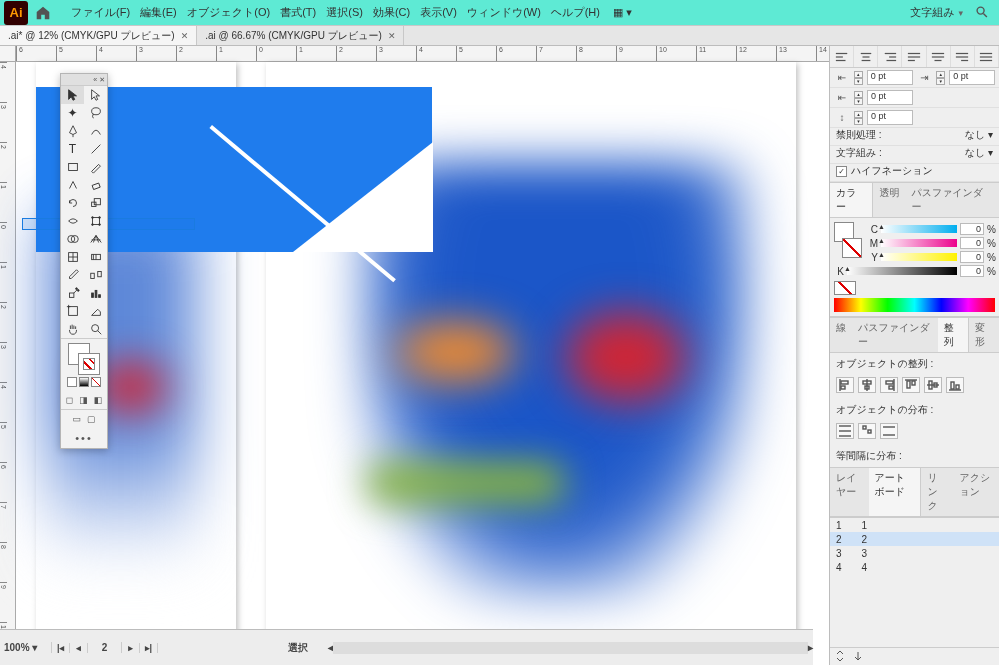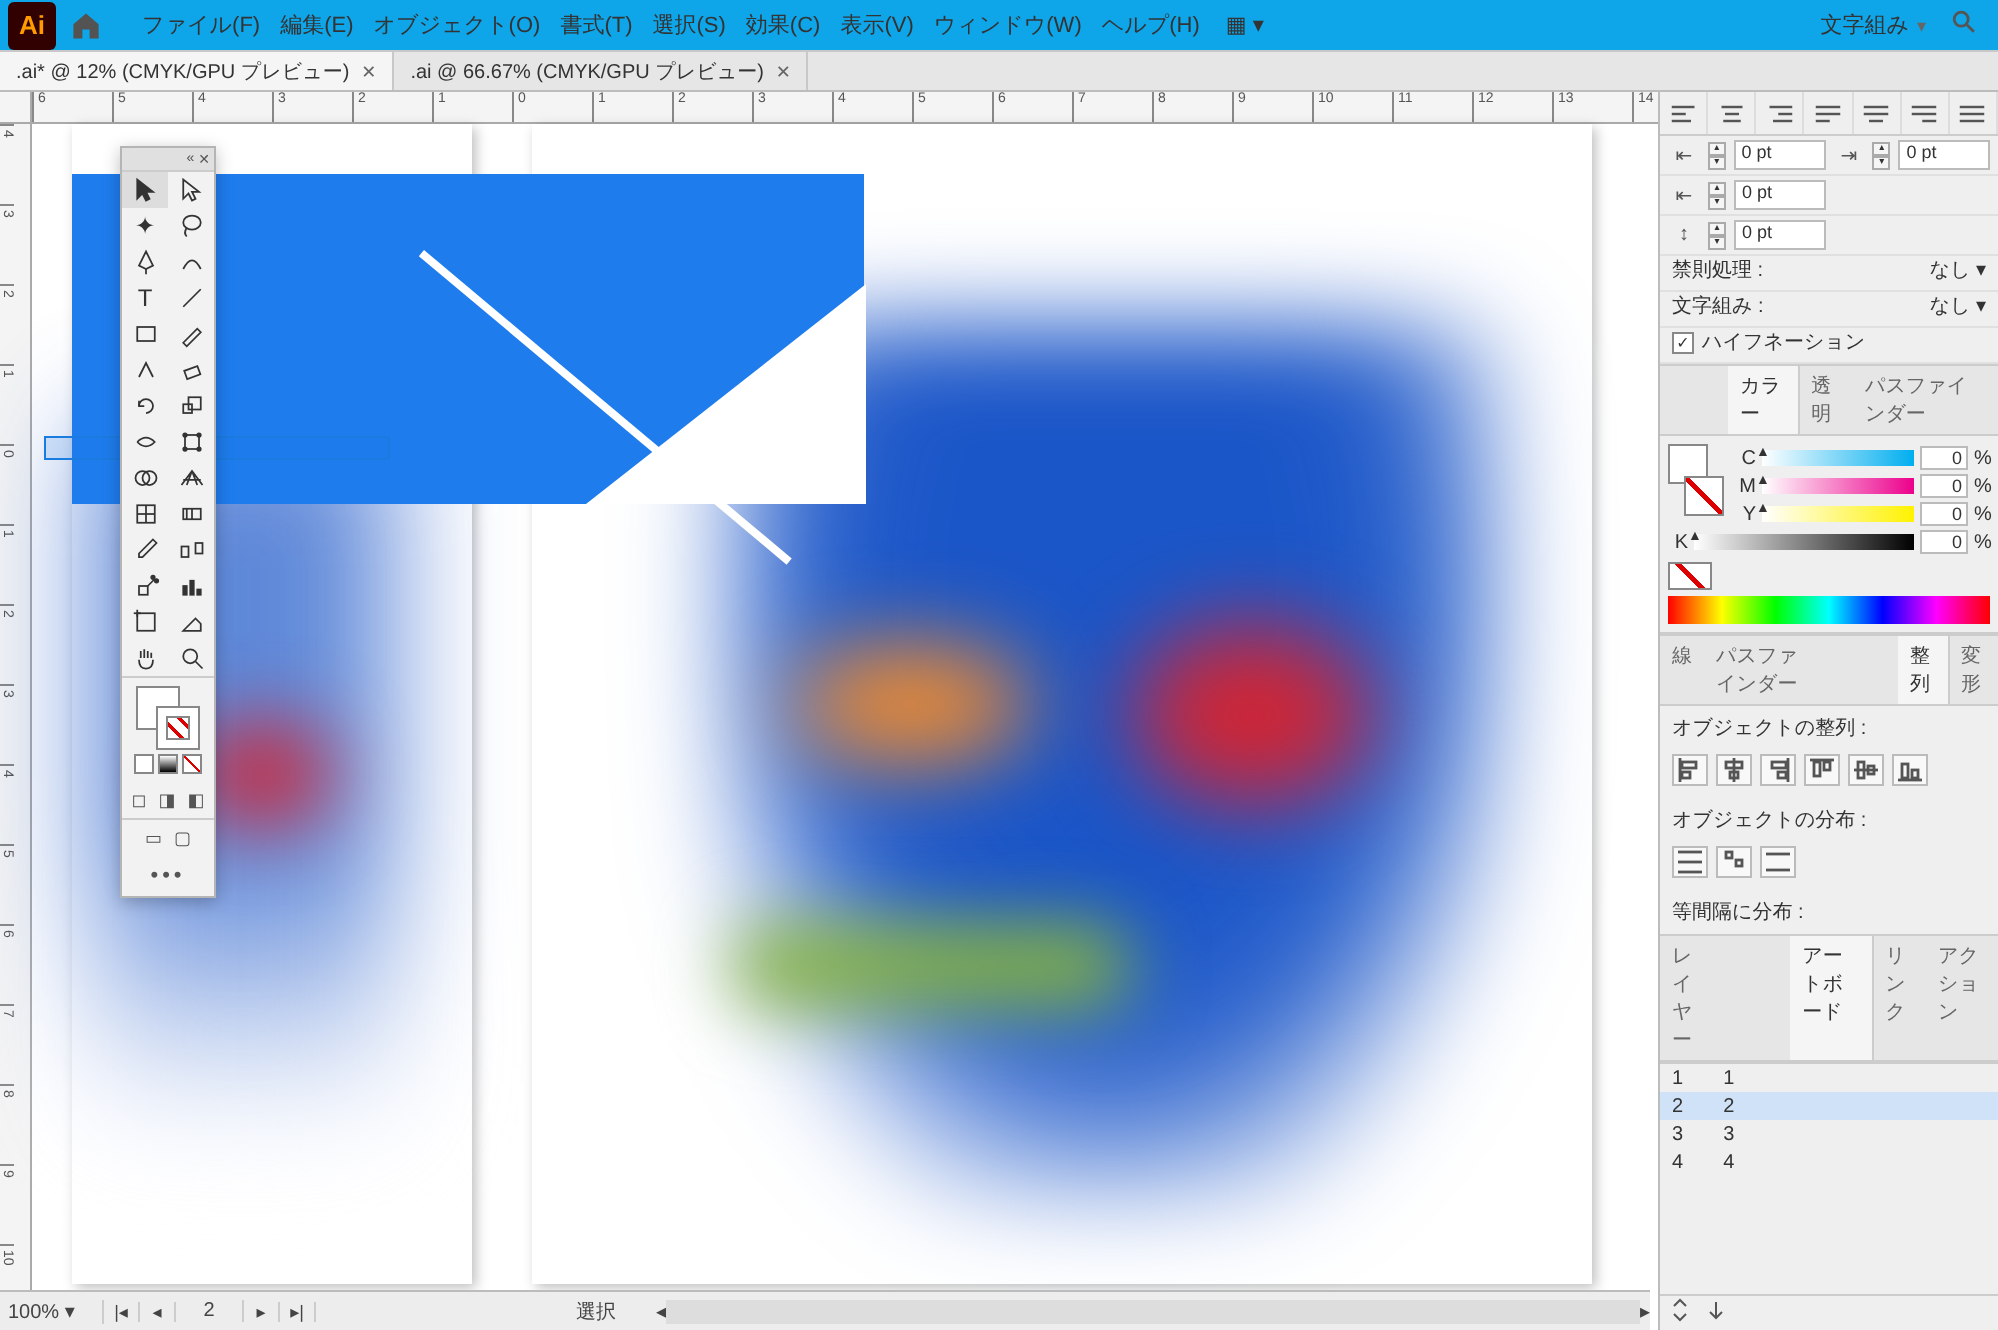--- a/index.html
+++ b/index.html
@@ -1,18 +1,18 @@
 <!DOCTYPE html>
 <html><head>
 <meta charset="utf-8">
 <style>
 * { margin: 0; padding: 0; box-sizing: border-box; font-family: "Hiragino Kaku Gothic Pro", "Meiryo", sans-serif; }
 body { width: 999px; height: 665px; background: #535353; overflow: hidden; font-size: 11px; color: #333; }
 
-.topbar { height: 26px; background: #0ea5e9; border-bottom: 1px solid #c8c8c8; display: flex; align-items: center; padding: 0 4px; }
+.topbar { height: 26px; background: #5eead4; border-bottom: 1px solid #c8c8c8; display: flex; align-items: center; padding: 0 4px; }
 .app-icon { width: 24px; height: 24px; background: #310000; color: #ff9a00; display: flex; align-items: center; justify-content: center; font-weight: bold; font-size: 13px; border-radius: 3px; margin-right: 6px; }
 .home-icon { width: 18px; height: 18px; margin-right: 14px; }
 .home-icon svg { fill: #535353; }
 .menu-item { padding: 0 5px; cursor: default; font-size: 11px; }
 .topbar-spacer { flex: 1; }
 .menu-icon-btn { padding: 0 8px; display: flex; align-items: center; }
 .ws-select { display: flex; align-items: center; gap: 4px; padding: 0 6px; }
 .ws-select::after { content: "▾"; font-size: 9px; color: #666; }
 .search-icon { padding: 0 6px; }
 
@@ -41,21 +41,21 @@
 .blurred-accent3 { position: absolute; left: 100px; top: 400px; width: 200px; height: 42px; background: #86b341; filter: blur(18px); border-radius: 20px; }
 .blurred-left { position: absolute; left: 10px; top: 150px; width: 150px; height: 350px; background: linear-gradient(#1b56c8 60%, #fff 100%); filter: blur(30px); opacity: .7; }
 .blurred-left-red { position: absolute; left: 60px; top: 300px; width: 70px; height: 50px; background: #d02534; filter: blur(20px); border-radius: 50%; }
 .blue-shape { position: absolute; left: 20px; top: 25px; width: 396px; height: 165px; background: #1f7ced; }
 .blue-shape::after { content: ""; position: absolute; right: -1px; top: 55px; width: 0; height: 0; border-right: 140px solid #fff; border-top: 110px solid transparent; }
 .blue-shape-line { position: absolute; right: 10px; top: 20px; width: 170px; height: 170px; }
 .blue-shape-line::before { content: ""; position: absolute; left: -40px; top: 18px; width: 240px; height: 4px; background: #fff; transform: rotate(40deg); transform-origin: left top; }
 .small-text { position: absolute; left: 340px; top: 155px; color: #fff; font-size: 12px; font-weight: 600; filter: blur(1px); }
 .selection-box { position: absolute; left: 6px; top: 156px; width: 173px; height: 12px; border: 1px solid #1a7be0; background: rgba(30,120,230,.15); }
 
-.canvas-status { position: absolute; bottom: 0; left: 0; right: 4px; height: 20px; background: #ededed; border-top: 1px solid #bcbcbc; display: flex; align-items: center; font-size: 10px; color: #444; }
+.canvas-status { position: absolute; bottom: 0; left: 0; right: 16px; height: 36px; background: #ededed; border-top: 1px solid #bcbcbc; display: flex; align-items: center; font-size: 10px; color: #444; font-weight: bold; }
 .zoom-box { width: 52px; padding: 0 4px; border-right: 1px solid #ccc; }
 .nav-btn { width: 18px; text-align: center; border-right: 1px solid #ccc; font-size: 9px; }
 .artboard-num { width: 34px; text-align: center; border-right: 1px solid #ccc; }
 .status-tool { margin-left: 120px; padding: 0 10px; }
 .h-scroll { flex: 1; display: flex; align-items: center; margin-left: 10px; }
 .h-scroll-track { flex: 1; height: 12px; background: #ddd; }
 
 
 .toolbox { position: absolute; left: 60px; top: 73px; width: 48px; background: #f2f2f2; border: 1px solid #b5b5b5; box-shadow: 0 2px 8px rgba(0,0,0,.25); }
 .tb-header { height: 12px; background: #e0e0e0; border-bottom: 1px solid #ccc; display: flex; justify-content: flex-end; align-items: center; padding-right: 2px; gap: 2px; font-size: 7px; color: #555; }
@@ -84,21 +84,21 @@
 .pt-input { width: 46px; height: 15px; background: #fff; border: 1px solid #bbb; font-size: 9px; padding: 0 3px; }
 .stepper { width: 9px; display: flex; flex-direction: column; }
 .stepper span { height: 7px; border: 1px solid #aaa; font-size: 5px; line-height: 5px; text-align: center; background: #f5f5f5; }
 
 .label-row { display: flex; height: 18px; padding: 0 6px; justify-content: space-between; border-bottom: 1px solid #e0e0e0; }
 
 .check { width: 11px; height: 11px; border: 1px solid #888; background: #fff; display: inline-flex; align-items: center; justify-content: center; margin-right: 4px; font-size: 8px; color: #333; }
 
 .panel-tabs { display: flex; border-bottom: 1px solid #ccc; border-top: 1px solid #ccc; background: #e6e6e6; }
 .ptab { padding: 3px 6px; cursor: default; }
-.ptab.active { background: #f5f5f5; border-right: 1px solid #ccc; margin-left: 34px; }
+.ptab.active { background: #f5f5f5; border-right: 1px solid #ccc; }
 .ptab:not(.active) { color: #666; }
 
 .color-panel { padding: 4px; border-bottom: 1px solid #ccc; }
 .color-sw { float: left; width: 28px; height: 36px; position: relative; margin-right: 6px; }
 .color-sw-fill { position: absolute; width: 20px; height: 20px; background: #fff; border: 1px solid #888; left: 0; top: 0; }
 .color-sw-stroke { position: absolute; width: 20px; height: 20px; right: 0; bottom: 0; border: 1px solid #888; background: #fff; }
 .color-sw-stroke::after { content: ""; position: absolute; inset: 0; background: linear-gradient(45deg, transparent 45%, #d00 45% 55%, transparent 55%); }
 .cmyk-row { display: flex; align-items: center; height: 14px; gap: 3px; }
 .cmyk-row .lbl { width: 10px; text-align: right; }
 .cmyk-bar { flex: 1; height: 8px; position: relative; }

